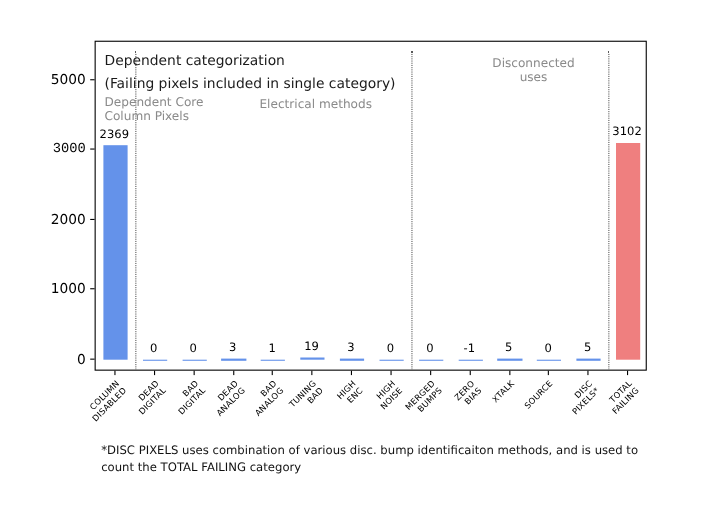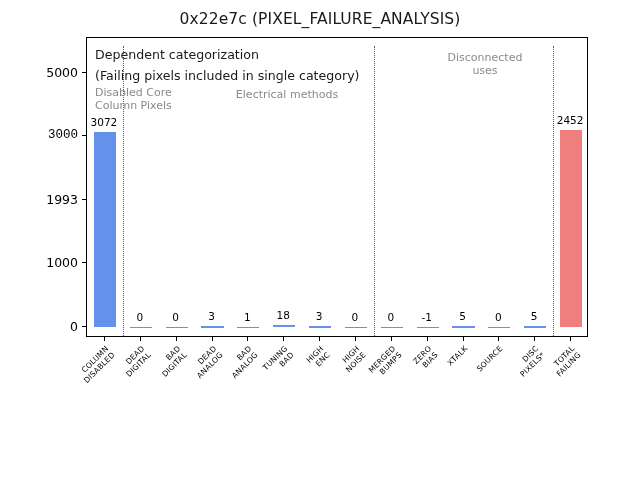--- a/index.html
+++ b/index.html
@@ -93,28 +93,27 @@
     position:absolute;
     left:92px;top:403px;width:500px;
     font-size:10.6px;color:#111;line-height:14.5px;
   }
 </style>
 </head>
 <body>
 
 <div id="fig">
 
-  <div class="title">0x22e7c (PIXEL_FAILURE_ANALYSIS)</div>
 
   <div id="yticks">
       <div class="ytick-row" style="top: 325.584px;">0</div>
       <div class="ytick-mark" style="top: 325.584px;"></div>
       <div class="ytick-row" style="top: 262.159px;">1000</div>
       <div class="ytick-mark" style="top: 262.159px;"></div>
-      <div class="ytick-row" style="top: 198.734px;">1993</div>
+      <div class="ytick-row" style="top: 198.734px;">2000</div>
       <div class="ytick-mark" style="top: 198.734px;"></div>
       <div class="ytick-row" style="top: 135.309px; font-family: Liberation Mono, monospace;">3000</div>
       <div class="ytick-mark" style="top: 135.309px;"></div>
       <div class="ytick-row" style="top: 71.8837px;">5000</div>
       <div class="ytick-mark" style="top: 71.8837px;"></div>
     </div>
 
   <div class="plot">
     <div id="bars">
         <div class="bar blue" style="left: 6.81286px; top: 93.7421px; width: 22.2314px; height: 194.841px; bottom: auto; background: rgb(100, 146, 234);"></div>
@@ -133,43 +132,43 @@
         <div class="bar red" style="left: 472.956px; top: 91.8393px; width: 22.2314px; height: 196.744px; bottom: auto; background: rgb(239, 127, 127);"></div>
       </div>
     <div id="seps">
         <div class="sep" style="left: 35.8571px; top: 8px; height: 292px;"></div>
         <div class="sep" style="left: 286.857px; top: 8px; height: 292px;"></div>
         <div class="sep" style="left: 466.143px; top: 8px; height: 292px;"></div>
       </div>
     <div id="anns">
         <div class="ann ann-main" style="left: 8px; top: 6px; width: 330px;">Dependent categorization</div>
         <div class="ann ann-main" style="left: 8px; top: 27px; width: 400px;">(Failing pixels included in single category)</div>
-        <div class="ann ann-grp left" style="left: 8px; top: 48px; width: 110px;">Disabled Core
+        <div class="ann ann-grp left" style="left: 8px; top: 48px; width: 110px;">Dependent Core
 Column Pixels</div>
         <div class="ann ann-grp" style="left: 110px; top: 50px; width: 180px;">Electrical methods</div>
         <div class="ann ann-grp" style="left: 318px; top: 13px; width: 160px;">Disconnected
 uses</div>
       </div>
   </div>
 
   <div id="vlabs">
-      <div class="vlab" style="left: 103.929px; top: 115.742px;">3072</div>
+      <div class="vlab" style="left: 103.929px; top: 115.742px;">2369</div>
       <div class="vlab" style="left: 139.786px; top: 310.584px;">0</div>
       <div class="vlab" style="left: 175.643px; top: 310.584px;">0</div>
       <div class="vlab" style="left: 211.5px; top: 310.393px;">3</div>
       <div class="vlab" style="left: 247.357px; top: 310.52px;">1</div>
-      <div class="vlab" style="left: 283.214px; top: 309.442px;">18</div>
+      <div class="vlab" style="left: 283.214px; top: 309.442px;">19</div>
       <div class="vlab" style="left: 319.071px; top: 310.393px;">3</div>
       <div class="vlab" style="left: 354.929px; top: 310.584px;">0</div>
       <div class="vlab" style="left: 390.786px; top: 310.584px;">0</div>
       <div class="vlab" style="left: 426.643px; top: 310.584px;">-1</div>
       <div class="vlab" style="left: 462.5px; top: 310.266px;">5</div>
       <div class="vlab" style="left: 498.357px; top: 310.584px;">0</div>
       <div class="vlab" style="left: 534.214px; top: 310.266px;">5</div>
-      <div class="vlab" style="left: 570.071px; top: 113.839px;">2452</div>
+      <div class="vlab" style="left: 570.071px; top: 113.839px;">3102</div>
     </div>
   <div id="xmarks">
       <div class="xtick-mark" style="left: 103.929px;"></div>
       <div class="xtick-mark" style="left: 139.786px;"></div>
       <div class="xtick-mark" style="left: 175.643px;"></div>
       <div class="xtick-mark" style="left: 211.5px;"></div>
       <div class="xtick-mark" style="left: 247.357px;"></div>
       <div class="xtick-mark" style="left: 283.214px;"></div>
       <div class="xtick-mark" style="left: 319.071px;"></div>
       <div class="xtick-mark" style="left: 354.929px;"></div>
@@ -202,13 +201,14 @@
       <div class="xlab" style="left: 322.643px; width: 104px;">ZERO
 BIAS</div>
       <div class="xlab" style="left: 358.5px; width: 104px;">XTALK</div>
       <div class="xlab" style="left: 394.357px; width: 104px;">SOURCE</div>
       <div class="xlab" style="left: 430.214px; width: 104px;">DISC
 PIXELS*</div>
       <div class="xlab" style="left: 466.071px; width: 104px;">TOTAL
 FAILING</div>
     </div>
 
+  <div class="footnote">*DISC PIXELS uses combination of various disc. bump identificaiton methods, and is used to count the TOTAL FAILING category</div>
 </div>
 
 </body></html>

